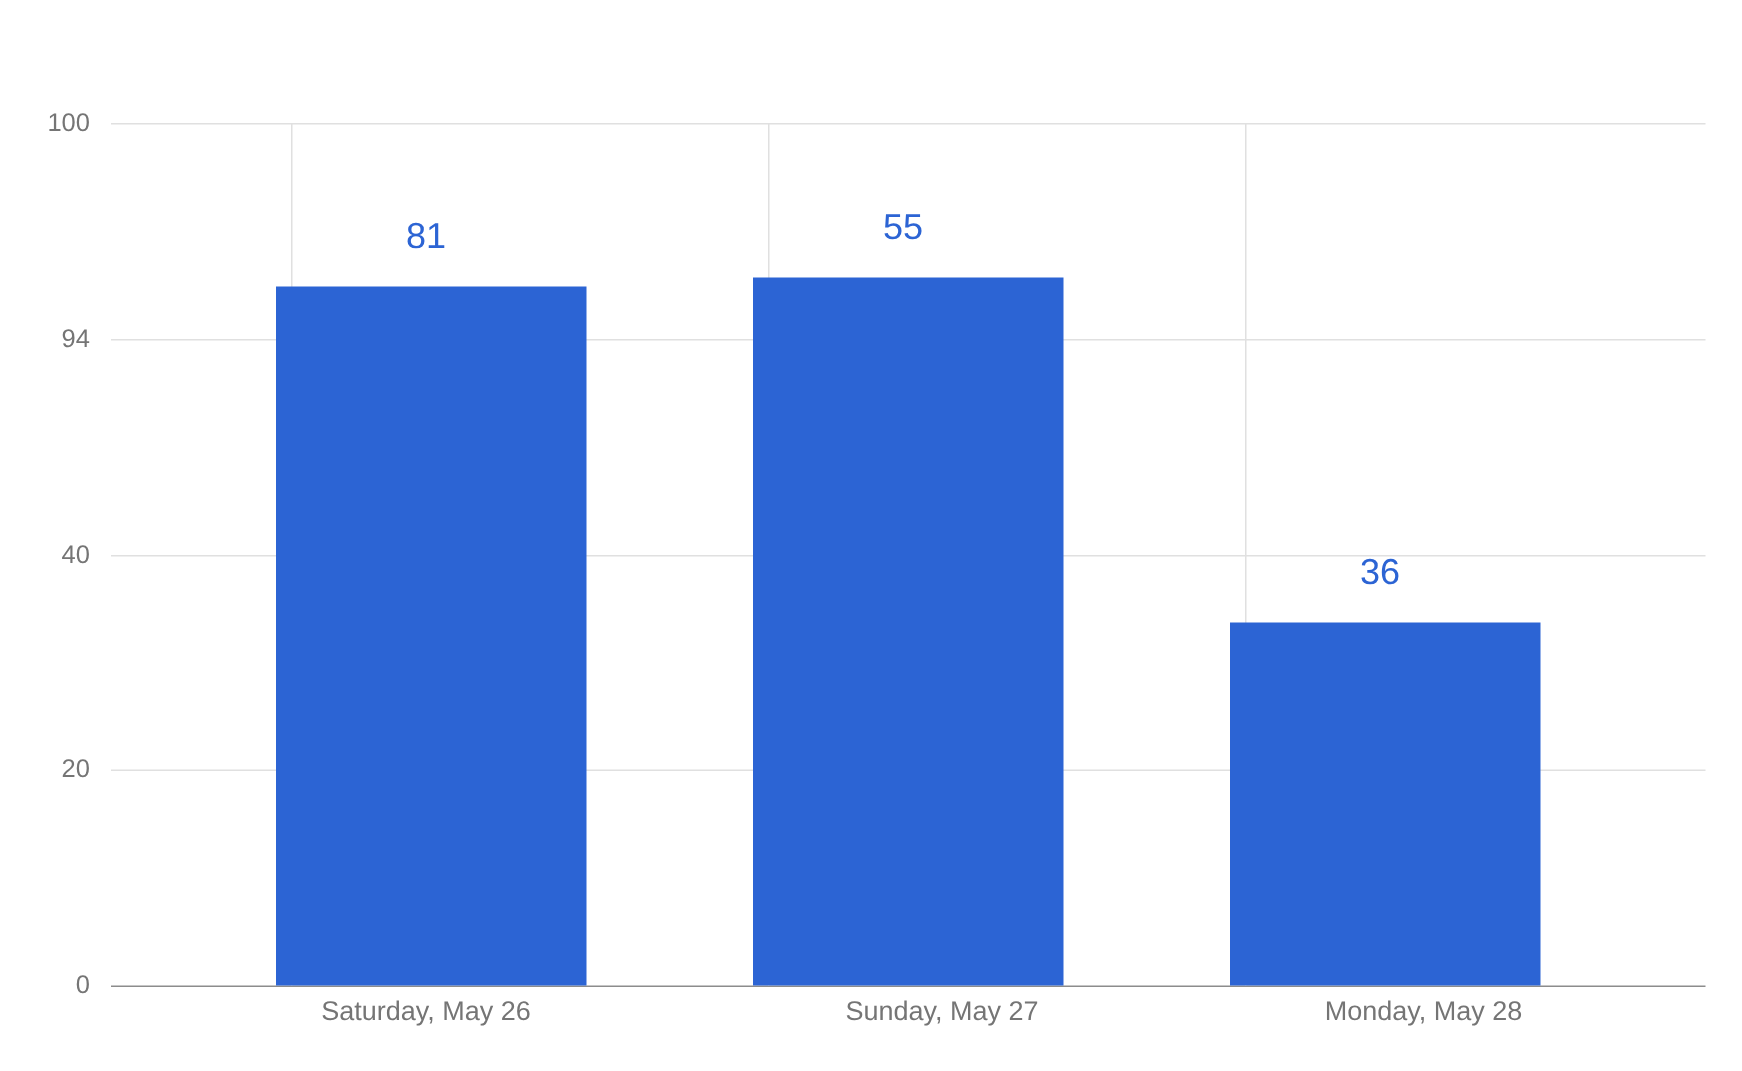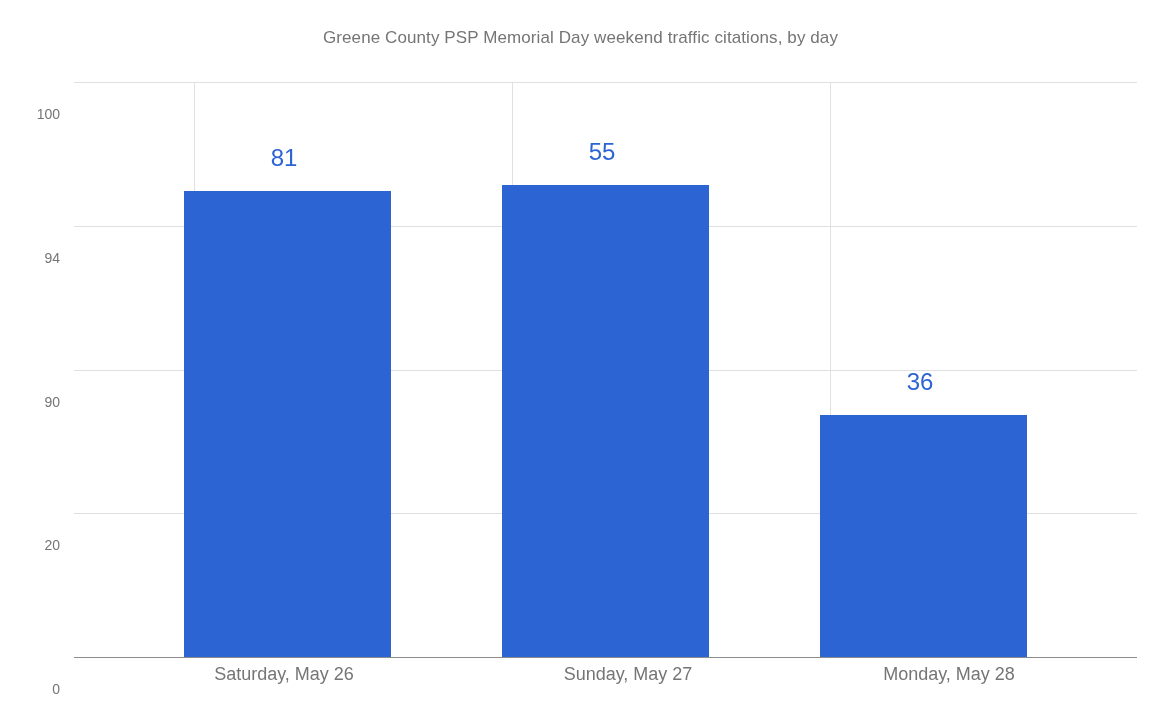--- a/index.html
+++ b/index.html
@@ -51,24 +51,23 @@
     position: absolute;
     top: 0;
     width: 1px;
     background: #e0e0e0;
   }
   .ytick {
     position: absolute;
     right: 1101px;
     width: 56px;
     text-align: right;
-    font-size: 14px;
+    font-size: 17px;
     color: #757575;
     transform: translateY(-50%);
-    margin-top: 32px;
   }
   .ytick-wrap {
     position: absolute;
     left: 0;
     top: 0;
     width: 1161px;
     height: 714px;
     pointer-events: none;
   }
   .bar {
@@ -91,26 +90,25 @@
     text-align: center;
     transform: translateX(-50%);
     white-space: nowrap;
   }
 </style>
 </head>
 <body>
 
 <div id="chart-root">
 
-  <div class="chart-title">Greene County PSP Memorial Day weekend traffic citations, by day</div>
 
   <div class="ytick-wrap">
     <div class="ytick" style="top:82px;">100</div>
     <div class="ytick" style="top:226px;">94</div>
-    <div class="ytick" style="top:370px;">90</div>
+    <div class="ytick" style="top:370px;">40</div>
     <div class="ytick" style="top:513px;">20</div>
     <div class="ytick" style="top:657px;">0</div>
   </div>
 
   <div class="plot">
 
     <div class="gridline" style="top:0px;"></div>
     <div class="gridline" style="top:144px;"></div>
     <div class="gridline" style="top:288px;"></div>
     <div class="gridline" style="top:431px;"></div>

